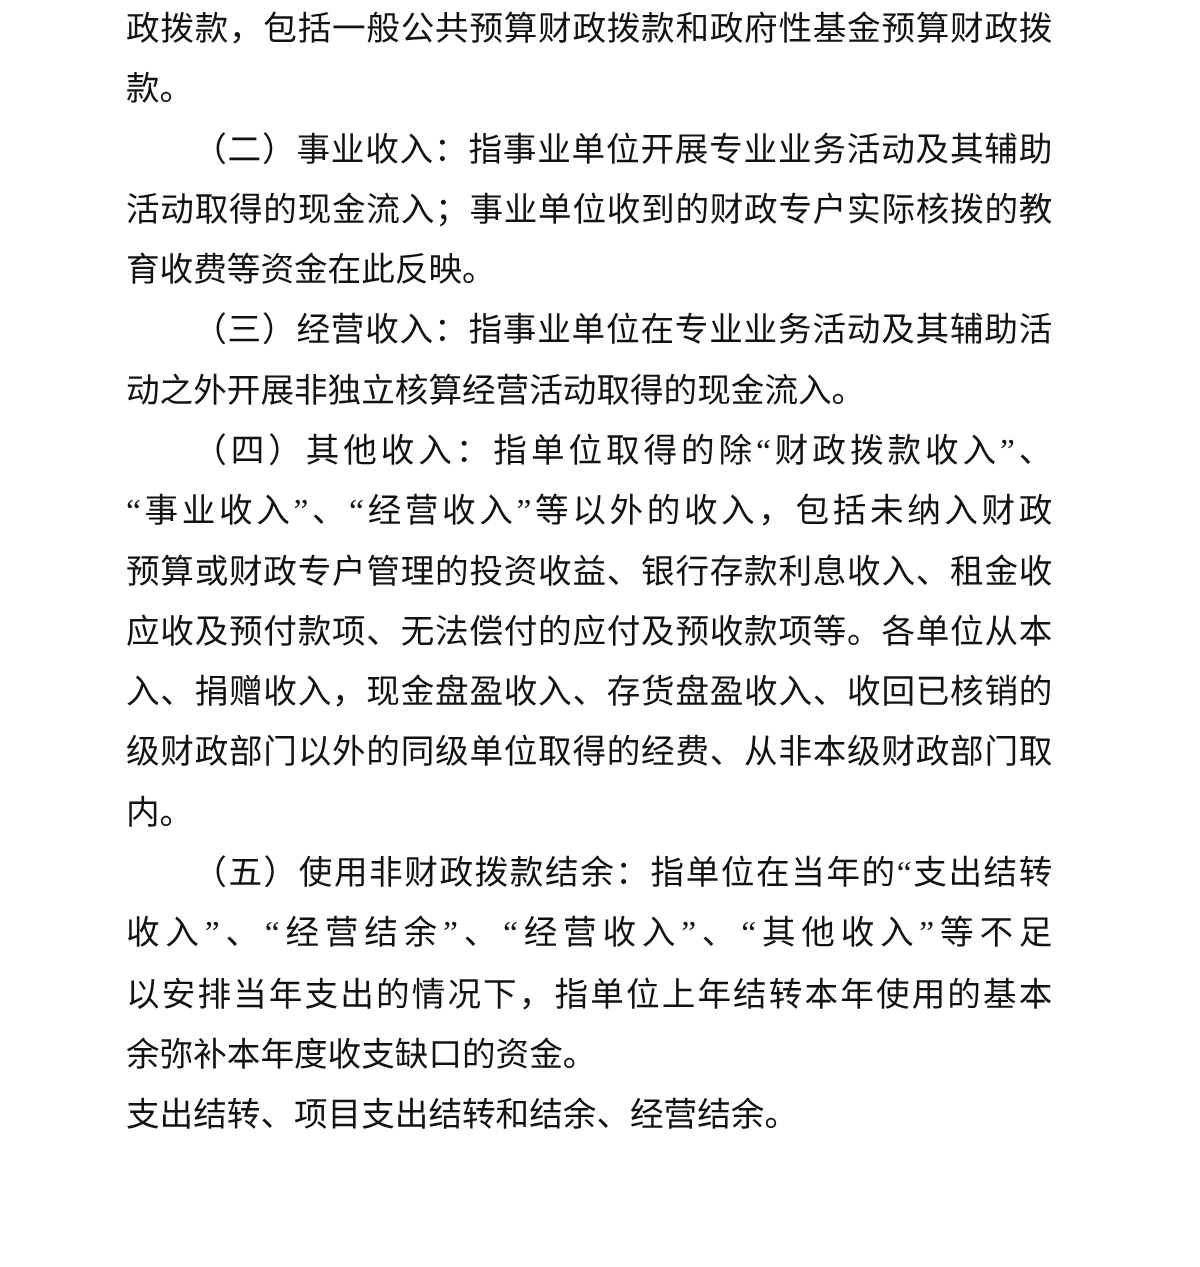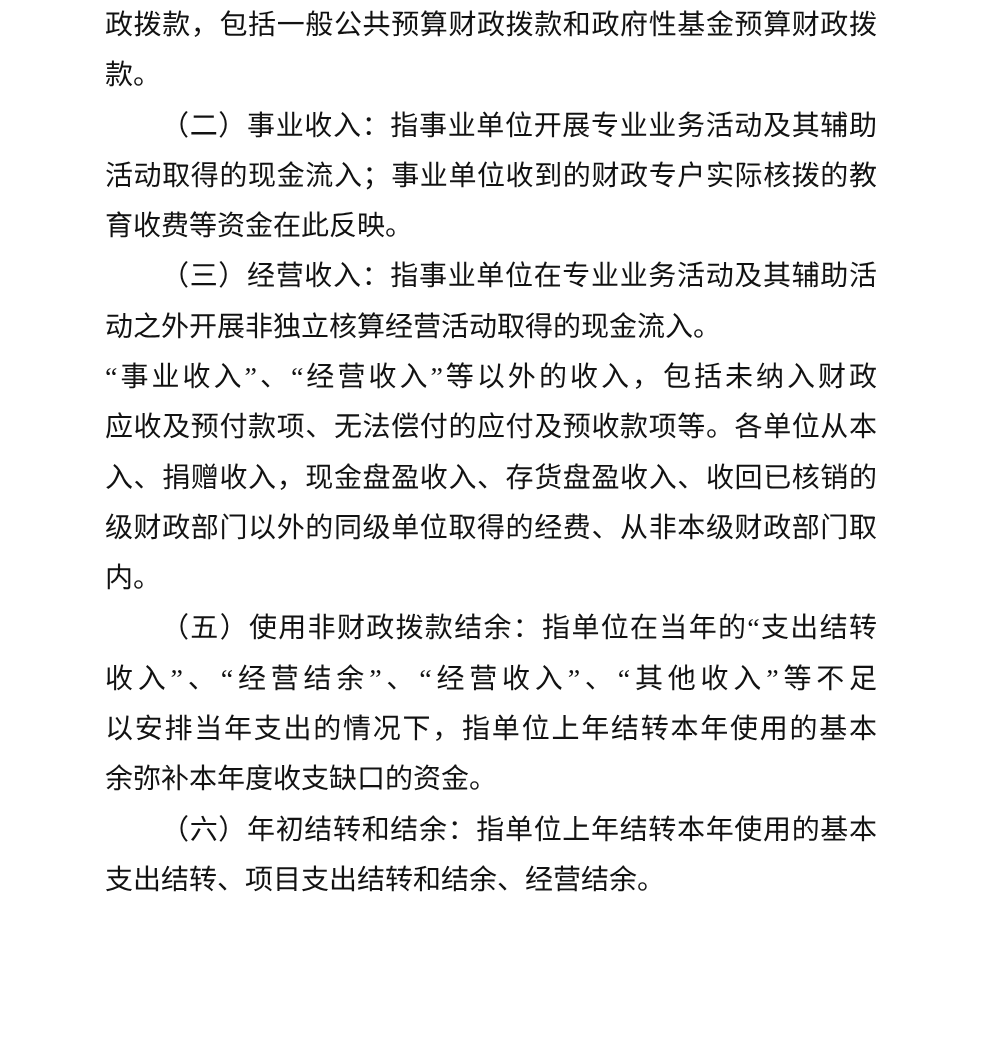--- a/index.html
+++ b/index.html
@@ -55,33 +55,34 @@
       <p class="line"><span>活动取得的现金流入；事业单位收到的财政专户实际核拨的教</span></p>
       <p class="line last"><span>育收费等资金在此反映。</span></p>
     </div>
 
     <div class="para">
       <p class="line first"><span class="lead">（三）经营收入：</span><span>指事业单位在专业业务活动及其辅助活</span></p>
       <p class="line last"><span>动之外开展非独立核算经营活动取得的现金流入。</span></p>
     </div>
 
     <div class="para">
+      <p class="line first"><span class="lead">（四）其他收入：</span><span>指单位取得的除“财政拨款收入”、</span></p>
       <p class="line"><span>“事业收入”、“经营收入”等以外的收入，包括未纳入财政</span></p>
+      <p class="line"><span>预算或财政专户管理的投资收益、银行存款利息收入、租金收</span></p>
       <p class="line"><span>应收及预付款项、无法偿付的应付及预收款项等。各单位从本</span></p>
       <p class="line"><span>入、捐赠收入，现金盘盈收入、存货盘盈收入、收回已核销的</span></p>
       <p class="line"><span>级财政部门以外的同级单位取得的经费、从非本级财政部门取</span></p>
       <p class="line last"><span>内。</span></p>
     </div>
 
     <div class="para">
       <p class="line first"><span class="lead">（五）使用非财政拨款结余：</span><span>指单位在当年的“支出结转</span></p>
       <p class="line"><span>收入”、“经营结余”、“经营收入”、“其他收入”等不足</span></p>
       <p class="line"><span>以安排当年支出的情况下，指单位上年结转本年使用的基本</span></p>
       <p class="line last"><span>余弥补本年度收支缺口的资金。</span></p>
     </div>
 
     <div class="para">
-      <p class="line first"><span class="lead">（六）年初结转和结余：</span><span>指单位上年结转本年使用的基本</span></p>
       <p class="line last"><span>支出结转、项目支出结转和结余、经营结余。</span></p>
     </div>
 
   </div>
 </div>
 
 </body></html>

